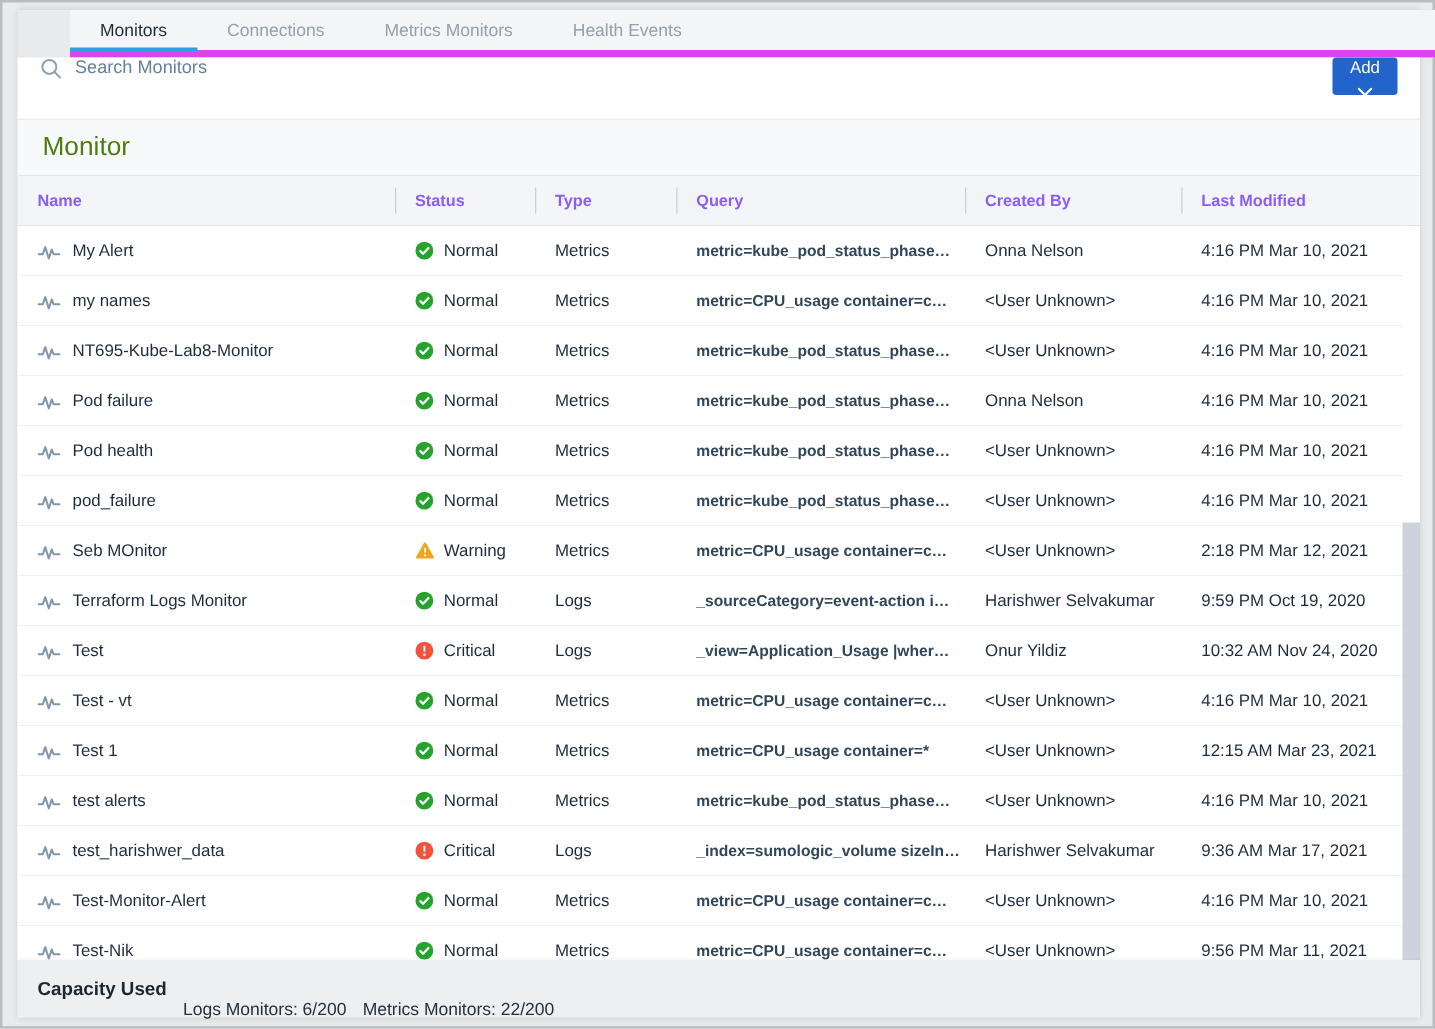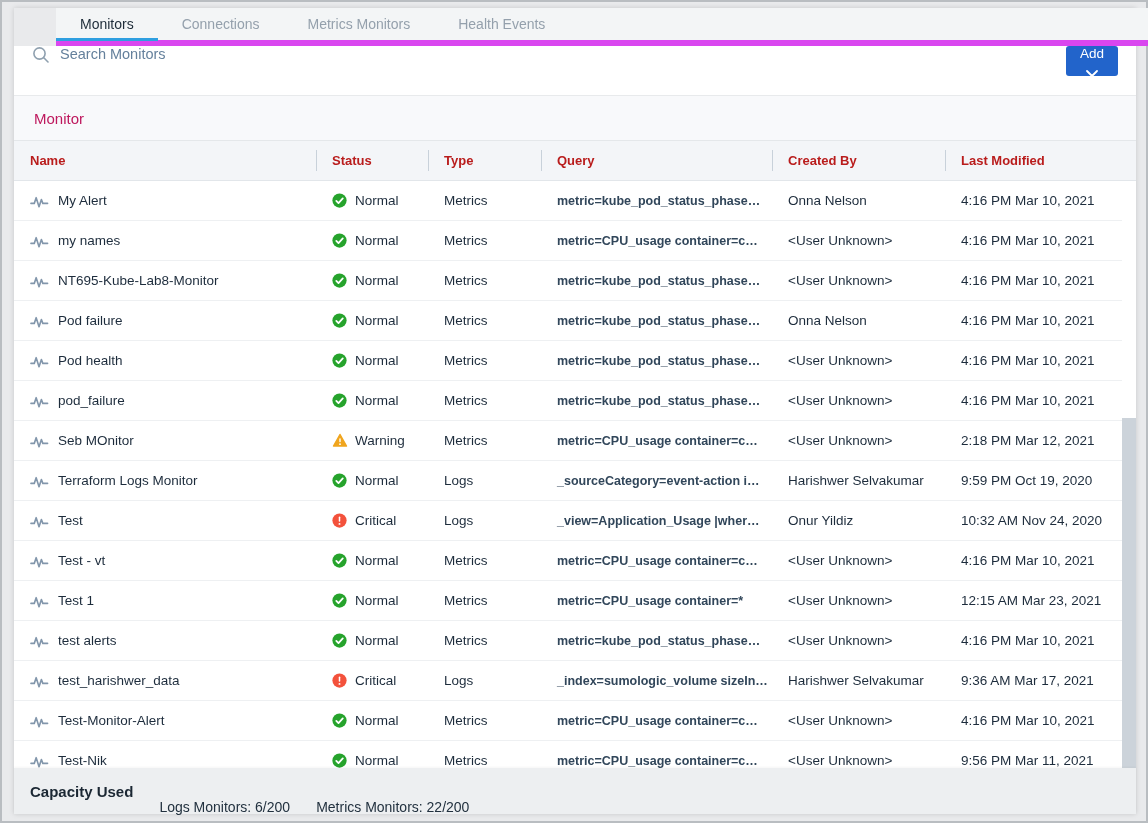--- a/index.html
+++ b/index.html
@@ -56,33 +56,33 @@
     display:flex; align-items:center; gap:9px;
     font-family:"Liberation Sans", sans-serif;
     flex-direction:column;
   }
   
   .section-bar {
     position:absolute; left:0; top:88px; width:100%; height:45px;
     background:#f8f9fb; border-bottom:1px solid #e4e7ea;
     display:flex; align-items:center; padding:0 20px;
   }
-  .section-title { font-size:15px; color:#be185d; }
+  .section-title { font-size:21px; color:#4d7c0f; }
   
   .grid-cols {
     display:grid;
     grid-template-columns:302px 112px 113px 231px 173px 1fr;
   }
   .thead {
     position:absolute; left:0; top:133px; width:100%; height:40px;
     background:#f3f5f8; border-bottom:1px solid #e2e6ea;
     align-items:center;
   }
   .th {
-    font-size:13px; font-weight:bold; color:#b91c1c;
+    font-size:13px; font-weight:bold; color:#8b5cf6;
     padding-left:16px; position:relative; height:100%;
     display:flex; align-items:center; cursor:pointer;
   }
   .th:not(:first-child)::before {
     content:""; position:absolute; left:0; top:9px; bottom:9px; width:1px;
     background:#c8d1da;
   }
   .rows-viewport {
     position:absolute; left:0; top:173px; width:100%; bottom:46px;
     background:#ffffff; overflow:hidden;
@@ -102,21 +102,21 @@
     background:#ffffff;
   }
   .scroll-thumb {
     position:absolute; left:0; width:14px; top:237px; height:352px;
     background:#ccd3da; cursor:grab;
   }
   
   .footer {
     position:absolute; left:0; bottom:0; width:100%; height:46px;
     background:#edeff1;
-    display:flex; align-items:center; gap:26px; padding:0 16px;
+    display:flex; align-items:center; gap:13px; padding:0 16px;
     box-shadow:0 -1px 2px rgba(0,0,0,.04);
   }
   .footer-title { font-size:15px; font-weight:bold; color:#1b2733; }
   .footer-stat { font-size:14px; color:#22313f;margin-top:32px; }
 </style>
 </head>
 <body>
 
 <div class="frame">
   <div class="panel">

